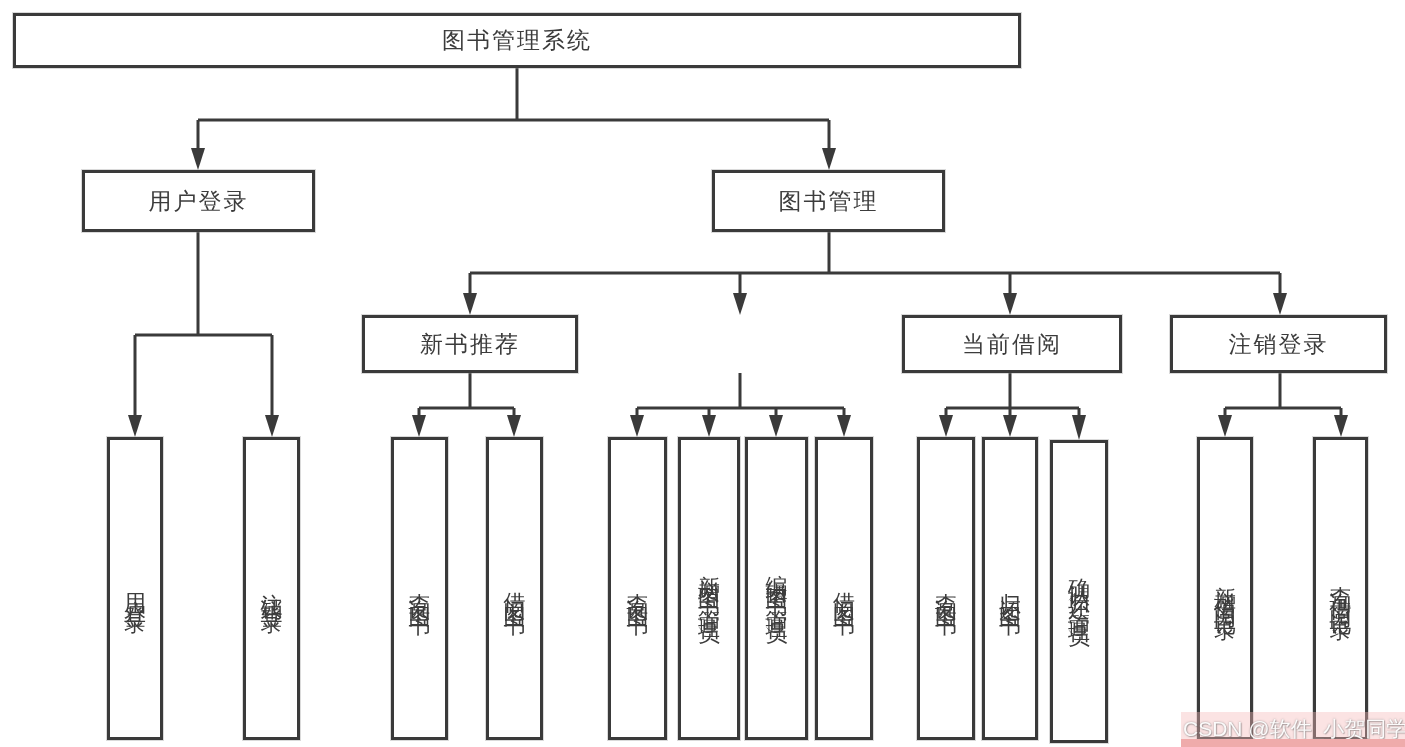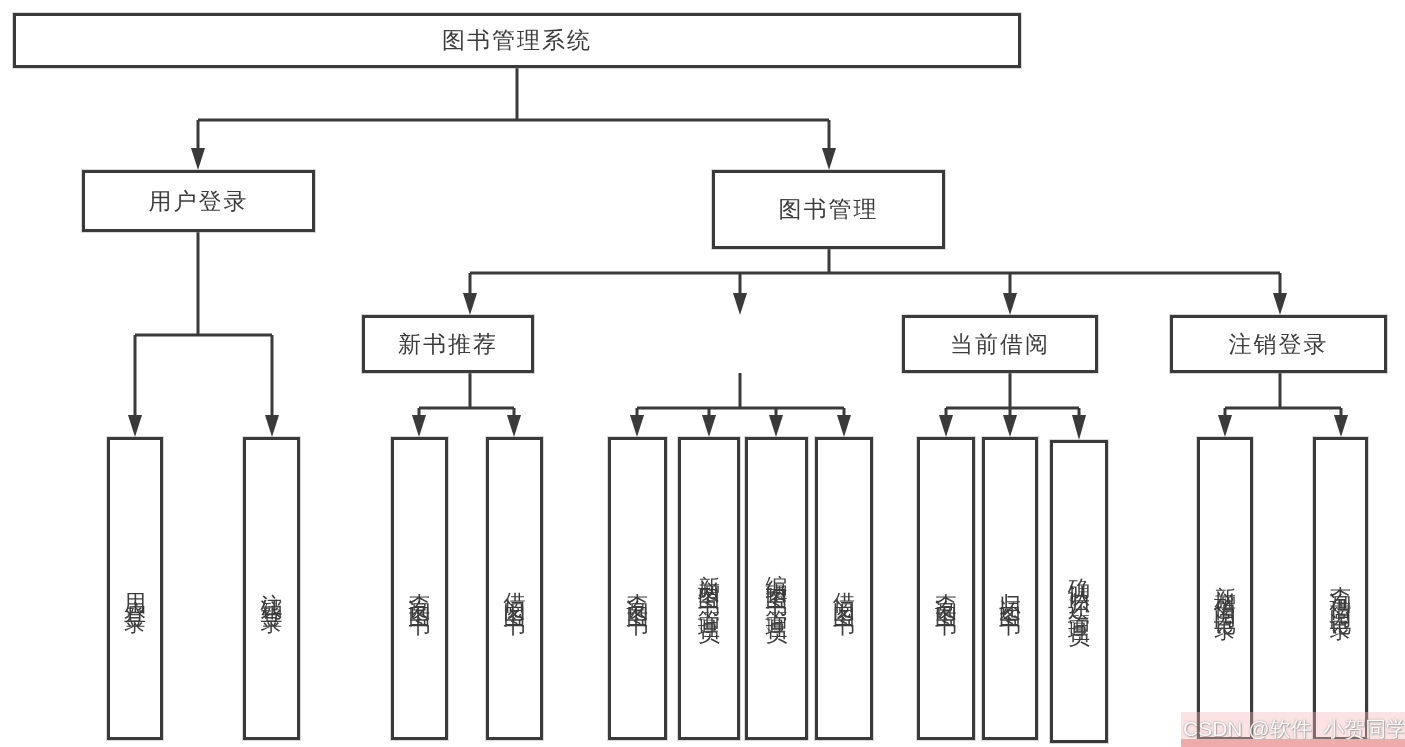--- a/index.html
+++ b/index.html
@@ -86,28 +86,28 @@
     <polygon points="1334,415 1348,415 1341,437"></polygon>
   </svg>
 
   <div class="box" style="left:13px;top:13px;width:1008px;height:55px">
     <span class="hlabel">图书管理系统</span>
   </div>
 
   <div class="box" style="left:82px;top:170px;width:233px;height:62px">
     <span class="hlabel">用户登录</span>
   </div>
-  <div class="box" style="left:712px;top:170px;width:233px;height:79px">
+  <div class="box" style="left:712px;top:170px;width:233px;height:62px">
     <span class="hlabel">图书管理</span>
   </div>
 
-  <div class="box" style="left:362px;top:315px;width:172px;height:58px">
+  <div class="box" style="left:362px;top:315px;width:216px;height:58px">
     <span class="hlabel">新书推荐</span>
   </div>
-  <div class="box" style="left:902px;top:315px;width:196px;height:58px">
+  <div class="box" style="left:902px;top:315px;width:220px;height:58px">
     <span class="hlabel">当前借阅</span>
   </div>
   <div class="box" style="left:1170px;top:315px;width:217px;height:58px">
     <span class="hlabel">注销登录</span>
   </div>
 
   <div class="box" style="left:107px;top:437px;width:56px;height:303px">
     <span class="vlabel">用户登录</span>
   </div>
   <div class="box" style="left:243px;top:437px;width:57px;height:303px">

